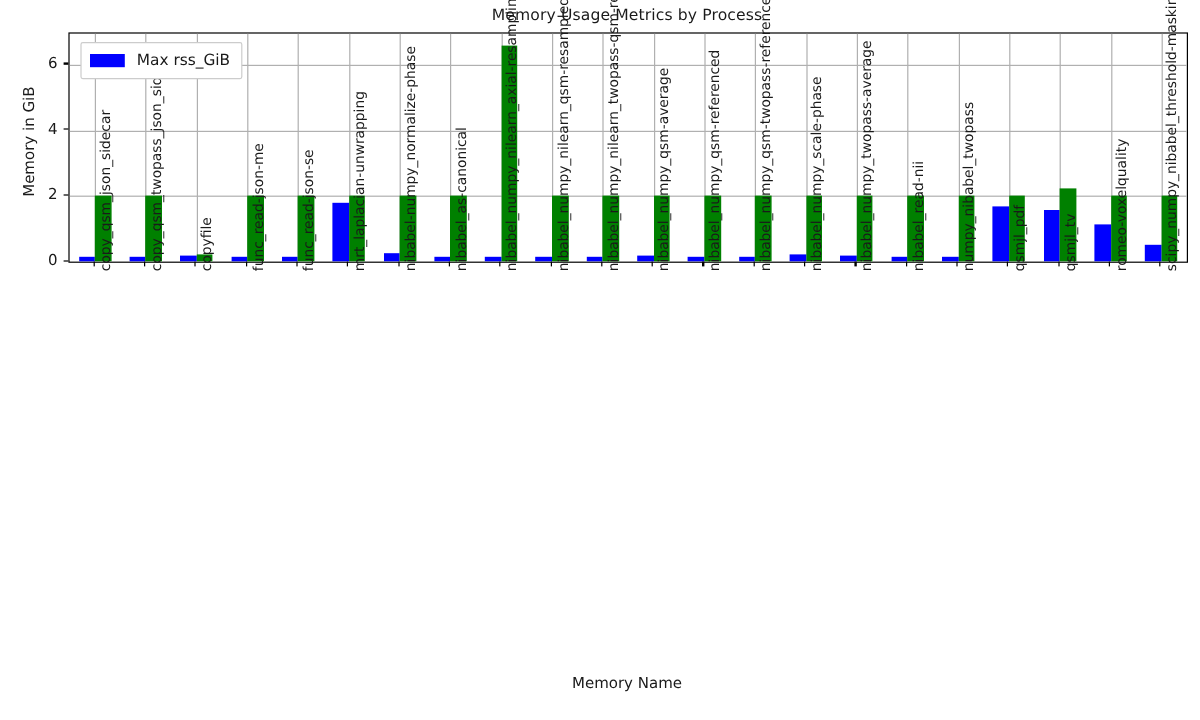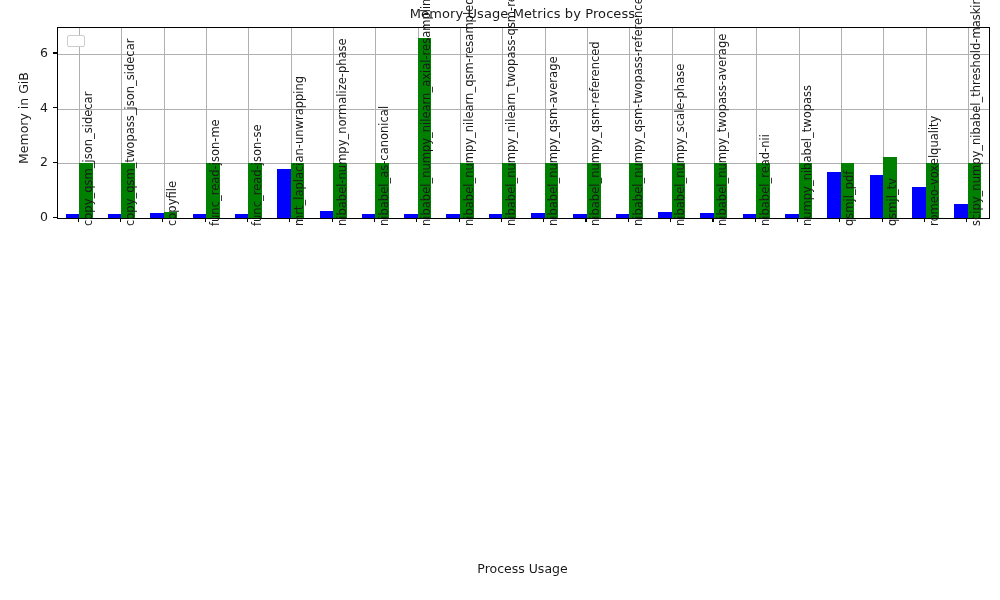--- a/index.html
+++ b/index.html
@@ -286,18 +286,22 @@
       <div class="xtick-mark" style="left: 839.386px; top: 218px;"></div>
       <div class="xtick-label" style="left: 844.386px; top: 226px;">qsmjl_pdf</div>
       <div class="xtick-mark" style="left: 881.705px; top: 218px;"></div>
       <div class="xtick-label" style="left: 886.705px; top: 226px;">qsmjl_tv</div>
       <div class="xtick-mark" style="left: 924.023px; top: 218px;"></div>
       <div class="xtick-label" style="left: 929.023px; top: 226px;">romeo-voxelquality</div>
       <div class="xtick-mark" style="left: 966.341px; top: 218px;"></div>
       <div class="xtick-label" style="left: 971.341px; top: 226px;">scipy_numpy_nibabel_threshold-masking</div>
     </div>
 
-  <div id="xlabel" style="top: 561px;">Process Usage</div>
+  <div id="xlabel" style="top: 561px;">Memory Name</div>
 
   <div id="legend">
+      <div class="legend-row">
+        <div class="legend-swatch" style="background: rgb(0, 0, 255);"></div>
+        <div class="legend-text">Max rss_GiB</div>
+      </div>
     </div>
 
 </div>
 
 </body></html>

